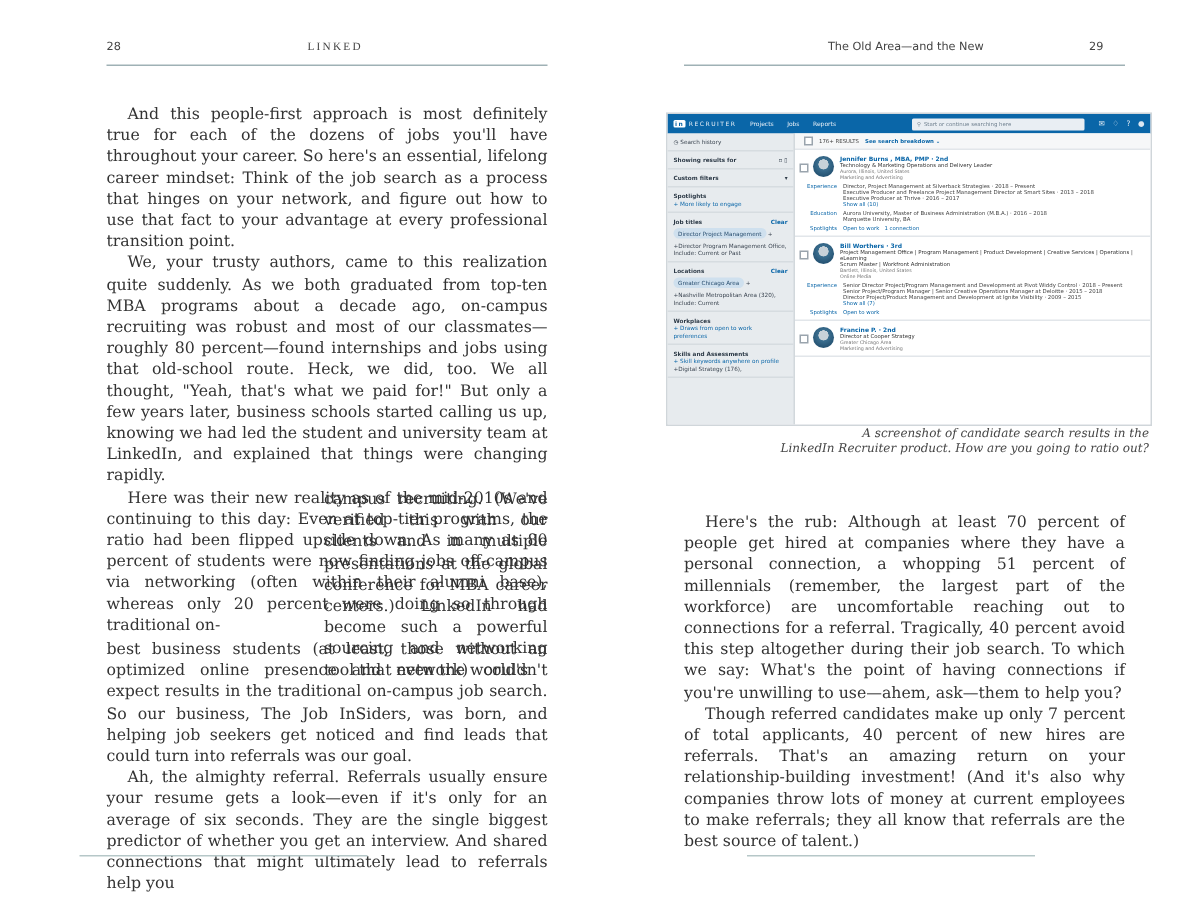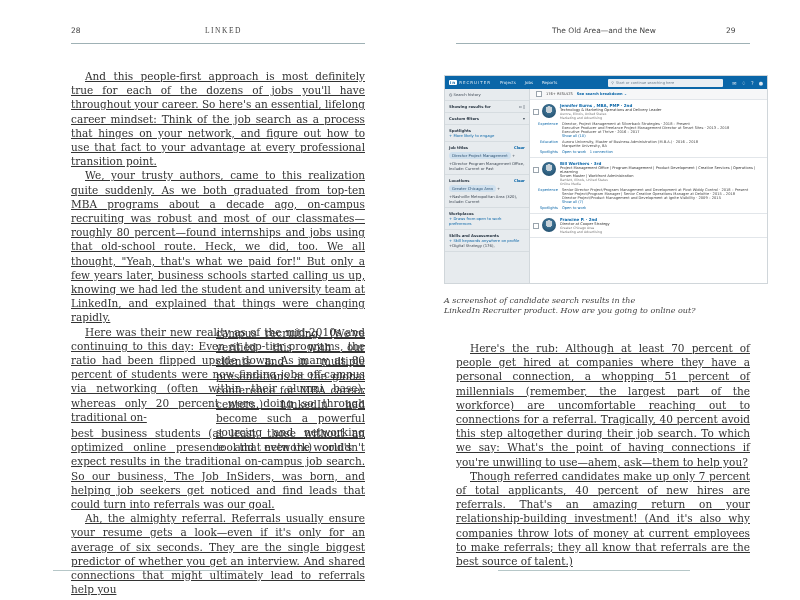--- a/index.html
+++ b/index.html
@@ -5,21 +5,21 @@
   html, body { margin:0; padding:0; }
   body { width:800px; height:600px; background:#ffffff; position:relative; overflow:hidden;
          font-family:"DejaVu Serif", serif; color:#2b2b2b; }
   .page { position:absolute; top:0; height:600px; }
   .page.left { left:0; width:400px;margin-left:20px; }
   .page.right { left:400px; width:400px; }
   .header { position:absolute; top:26px; font-family:"DejaVu Sans", sans-serif; font-size:7.5px; color:#444; }
   .hline { position:absolute; height:1px; background:#9fb1b5; }
   .fline { position:absolute; height:1px; background:#b6c7c8; }
   .text { position:absolute; font-size:10.5px; line-height:14.2px; text-align:justify; color:#333; }
-  .text p { margin:0; text-indent:0;text-decoration:underline; }
+  .text p { margin:0; text-indent:0; }
   .text p.ind { text-indent:14px; }
   .pullquote { position:absolute; left:50px; top:339px; width:120px; font-family:"DejaVu Sans", sans-serif;
                font-weight:bold; font-size:11.5px; line-height:15px; color:#1f6f86; }
   .wrap { position:absolute; }
   
   .li { position:absolute; left:444px; top:75px; width:322px; height:207px; border:1px solid #d0d6da; background:#f3f4f5;
         font-family:"DejaVu Sans", sans-serif; overflow:hidden; }
   .li-top { height:13px; background:#0a66a8; display:flex; align-items:center; padding:0 4px; gap:9px; color:#e6eef6; font-size:4px; }
   .li-logo { display:flex; align-items:center; gap:2px; font-size:4px; letter-spacing:1px; }
   .li-logo .in { background:#fff; color:#0a66a8; font-weight:bold; font-size:4px; padding:0 1px; border-radius:1px; }
@@ -36,21 +36,21 @@
   .cand { border-bottom:1px solid #e2e6ea; position:relative; padding:3px 4px 3px 30px; }
   .cand .av { position:absolute; left:12px; top:4px; width:14px; height:14px; border-radius:50%; background:radial-gradient(circle at 50% 40%, #c8d2d9 30%, #3b6f90 32%, #275575 70%); }
   .cand .cbx { position:absolute; left:3px; top:9px; }
   .cand .nm { color:#0a66a8; font-weight:bold; font-size:4px; }
   .cand .hl { color:#333; font-size:3.6px; }
   .cand .sm { color:#777; font-size:3.2px; }
   .kv { display:flex; gap:4px; margin-top:2px; margin-left:-22px; }
   .kv .k { width:20px; text-align:right; color:#0a66a8; flex:none; }
   .kv .v { color:#444; }
   .kv .v .lnk { color:#0a66a8; }
-  .caption { position:absolute; left:444px; top:296px; width:322px; text-align:left; font-style:italic; font-size:8px; line-height:10px; color:#444; }
+  .caption { position:absolute; left:444px; top:284px; width:322px; text-align:right; font-style:italic; font-size:8px; line-height:10px; color:#444; }
 </style>
 </head>
 <body>
 
 <div class="page left">
   <span class="header" style="left:51px;">28</span>
   <span class="header" style="left:185px; letter-spacing:1.5px;font-family:Liberation Serif, serif;">LINKED</span>
   <div class="hline" style="left:51px; top:43px; width:294px;"></div>
 
   <div class="text" style="left:51px; top:69px; width:294px;">
@@ -214,19 +214,19 @@
       <div class="nm">Francine P. · 2nd</div>
       <div class="hl">Director at Cooper Strategy</div>
       <div class="sm">Greater Chicago Area</div>
       <div class="sm">Marketing and Advertising</div>
     </div>
   </div>
 </div>
 
 <div class="caption">
   <div>A screenshot of candidate search results in the</div>
-  <div>LinkedIn Recruiter product. How are you going to online out?</div>
+  <div>LinkedIn Recruiter product. How are you going to ratio out?</div>
 </div>
 
 <div class="text" style="left:456px; top:341px; width:294px;">
   <p class="ind">Here's the rub: Although at least 70 percent of people get hired at companies where they have a personal connection, a whopping 51 percent of millennials (remember, the largest part of the workforce) are uncomfortable reaching out to connections for a referral. Tragically, 40 percent avoid this step altogether during their job search. To which we say: What's the point of having connections if you're unwilling to use—ahem, ask—them to help you?</p>
   <p class="ind">Though referred candidates make up only 7 percent of total applicants, 40 percent of new hires are referrals. That's an amazing return on your relationship-building investment! (And it's also why companies throw lots of money at current employees to make referrals; they all know that referrals are the best source of talent.)</p>
 </div>
 
 </body></html>

